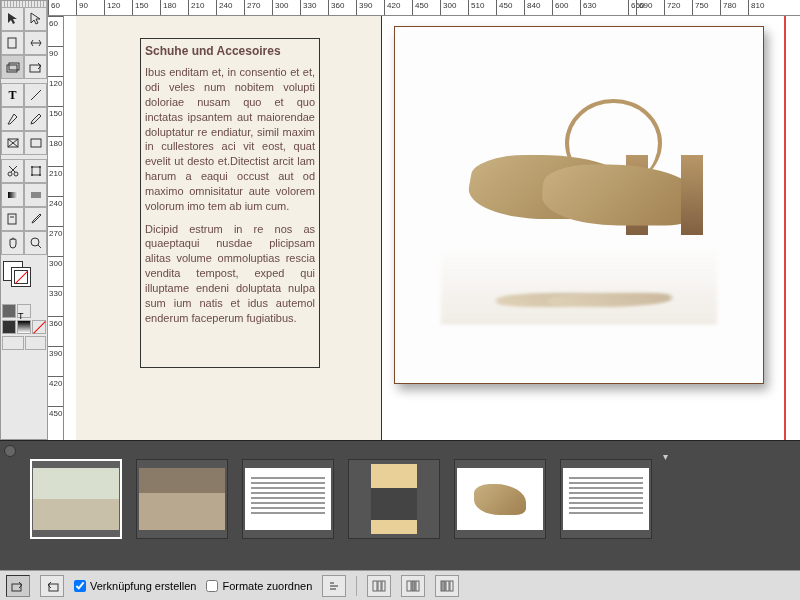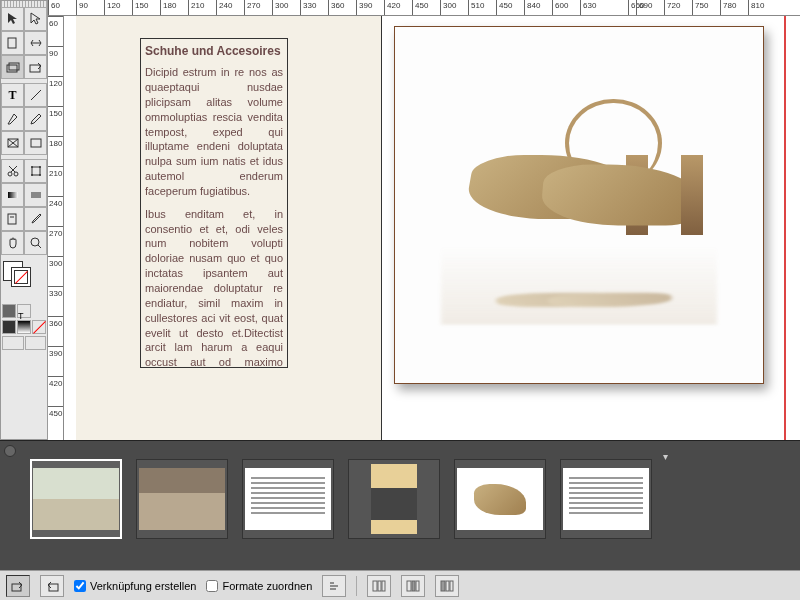--- a/index.html
+++ b/index.html
@@ -24,21 +24,21 @@
 .ruler-h-tick { position: absolute; border-left: 1px solid #666; height: 16px; top: 0; }
 .ruler-h-tick span { position: absolute; top: 1px; left: 2px; }
 .ruler-v { position: absolute; left: 48px; top: 16px; width: 16px; height: 424px; background: #fff; border-right: 1px solid #888; font-size: 8px; color: #333; overflow: hidden; z-index: 5; }
 .ruler-v-tick { position: absolute; border-top: 1px solid #666; width: 16px; left: 0; }
 .ruler-v-tick span { position: absolute; top: 2px; left: 1px; }
 
 .canvas { position: absolute; left: 64px; top: 16px; right: 0; height: 424px; background: #fff; overflow: hidden; }
 .page-bg { position: absolute; left: 12px; top: 0; width: 305px; height: 432px; background: #f4f0e6; }
 .page-edge { position: absolute; left: 317px; top: 0; bottom: 0; width: 1px; background: #333; }
 
-.text-frame { position: absolute; left: 76px; top: 22px; width: 148px; height: 330px; border: 1px solid #333; padding: 4px; font-size: 11px; color: #6b4a4a; text-align: justify; line-height: 1.35; overflow: hidden; }
+.text-frame { position: absolute; left: 76px; top: 22px; width: 180px; height: 330px; border: 1px solid #333; padding: 4px; font-size: 11px; color: #6b4a4a; text-align: justify; line-height: 1.35; overflow: hidden; }
 .text-frame h3 { font-size: 12px; font-weight: bold; margin-bottom: 6px; }
 .text-frame p { margin-bottom: 8px; }
 
 .image-frame { position: absolute; left: 330px; top: 10px; width: 370px; height: 358px; background: #fdfdfd; border: 1px solid #7a4a2a; box-shadow: 4px 6px 10px rgba(0,0,0,0.35); }
 .shoe-img { width: 100%; height: 100%; display: flex; flex-direction: column; align-items: center; justify-content: center; }
 .shoe-shape { width: 75%; height: 45%; position: relative; }
 .shoe-body { position: absolute; width: 60%; height: 40%; bottom: 10%; left: 10%; background: linear-gradient(135deg, #c8b080, #a08050); border-radius: 30% 60% 20% 50%; transform: skewX(-10deg); }
 .shoe-heel { position: absolute; width: 8%; height: 50%; bottom: 0; right: 25%; background: linear-gradient(#b89868, #806040); }
 .shoe-strap { position: absolute; width: 35%; height: 55%; bottom: 30%; right: 20%; border: 4px solid #b89868; border-radius: 50%; border-bottom: none; }
 .shoe-reflection { width: 75%; height: 28%; background: linear-gradient(180deg, rgba(160,128,80,0.25), rgba(255,255,255,0)); transform: scaleY(-0.8); filter: blur(2px); opacity: 0.55; }
@@ -358,22 +358,22 @@
     </div>
   </div>
 
 <div class="canvas">
   <div class="page-bg"></div>
   <div class="page-edge"></div>
   <div style="position:absolute;left:720px;top:0;bottom:0;width:2px;background:#d44"></div>
 
   <div class="text-frame">
     <h3>Schuhe und Accesoires</h3>
+    <p>Ibus enditam et, in consentio et et, odi veles num nobitem volupti doloriae nusam quo et quo inctatas ipsantem aut maiorendae doluptatur re endiatur, simil maxim in cullestores aci vit eost, quat evelit ut desto et.Ditectist arcit lam harum a eaqui occust aut od maximo omnisitatur aute volorem volorum imo tem ab ium cum.</p>
     <p>Dicipid estrum in re nos as quaeptaqui nusdae plicipsam alitas volume ommoluptias rescia vendita tempost, exped qui illuptame endeni doluptata nulpa sum ium natis et idus autemol enderum faceperum fugiatibus.</p>
-    <p>Ibus enditam et, in consentio et et, odi veles num nobitem volupti doloriae nusam quo et quo inctatas ipsantem aut maiorendae doluptatur re endiatur, simil maxim in cullestores aci vit eost, quat evelit ut desto et.Ditectist arcit lam harum a eaqui occust aut od maximo omnisitatur aute volorem volorum imo tem ab ium cum.</p>
   </div>
 
   <div class="image-frame">
     <div class="shoe-img">
       <div class="shoe-shape">
         <div class="shoe-strap"></div>
         <div class="shoe-body"></div>
         <div class="shoe-heel"></div>
         <div class="shoe-body" style="left:35%;bottom:5%;transform:skewX(-5deg) scale(0.95)"></div>
         <div class="shoe-heel" style="right:5%"></div>

